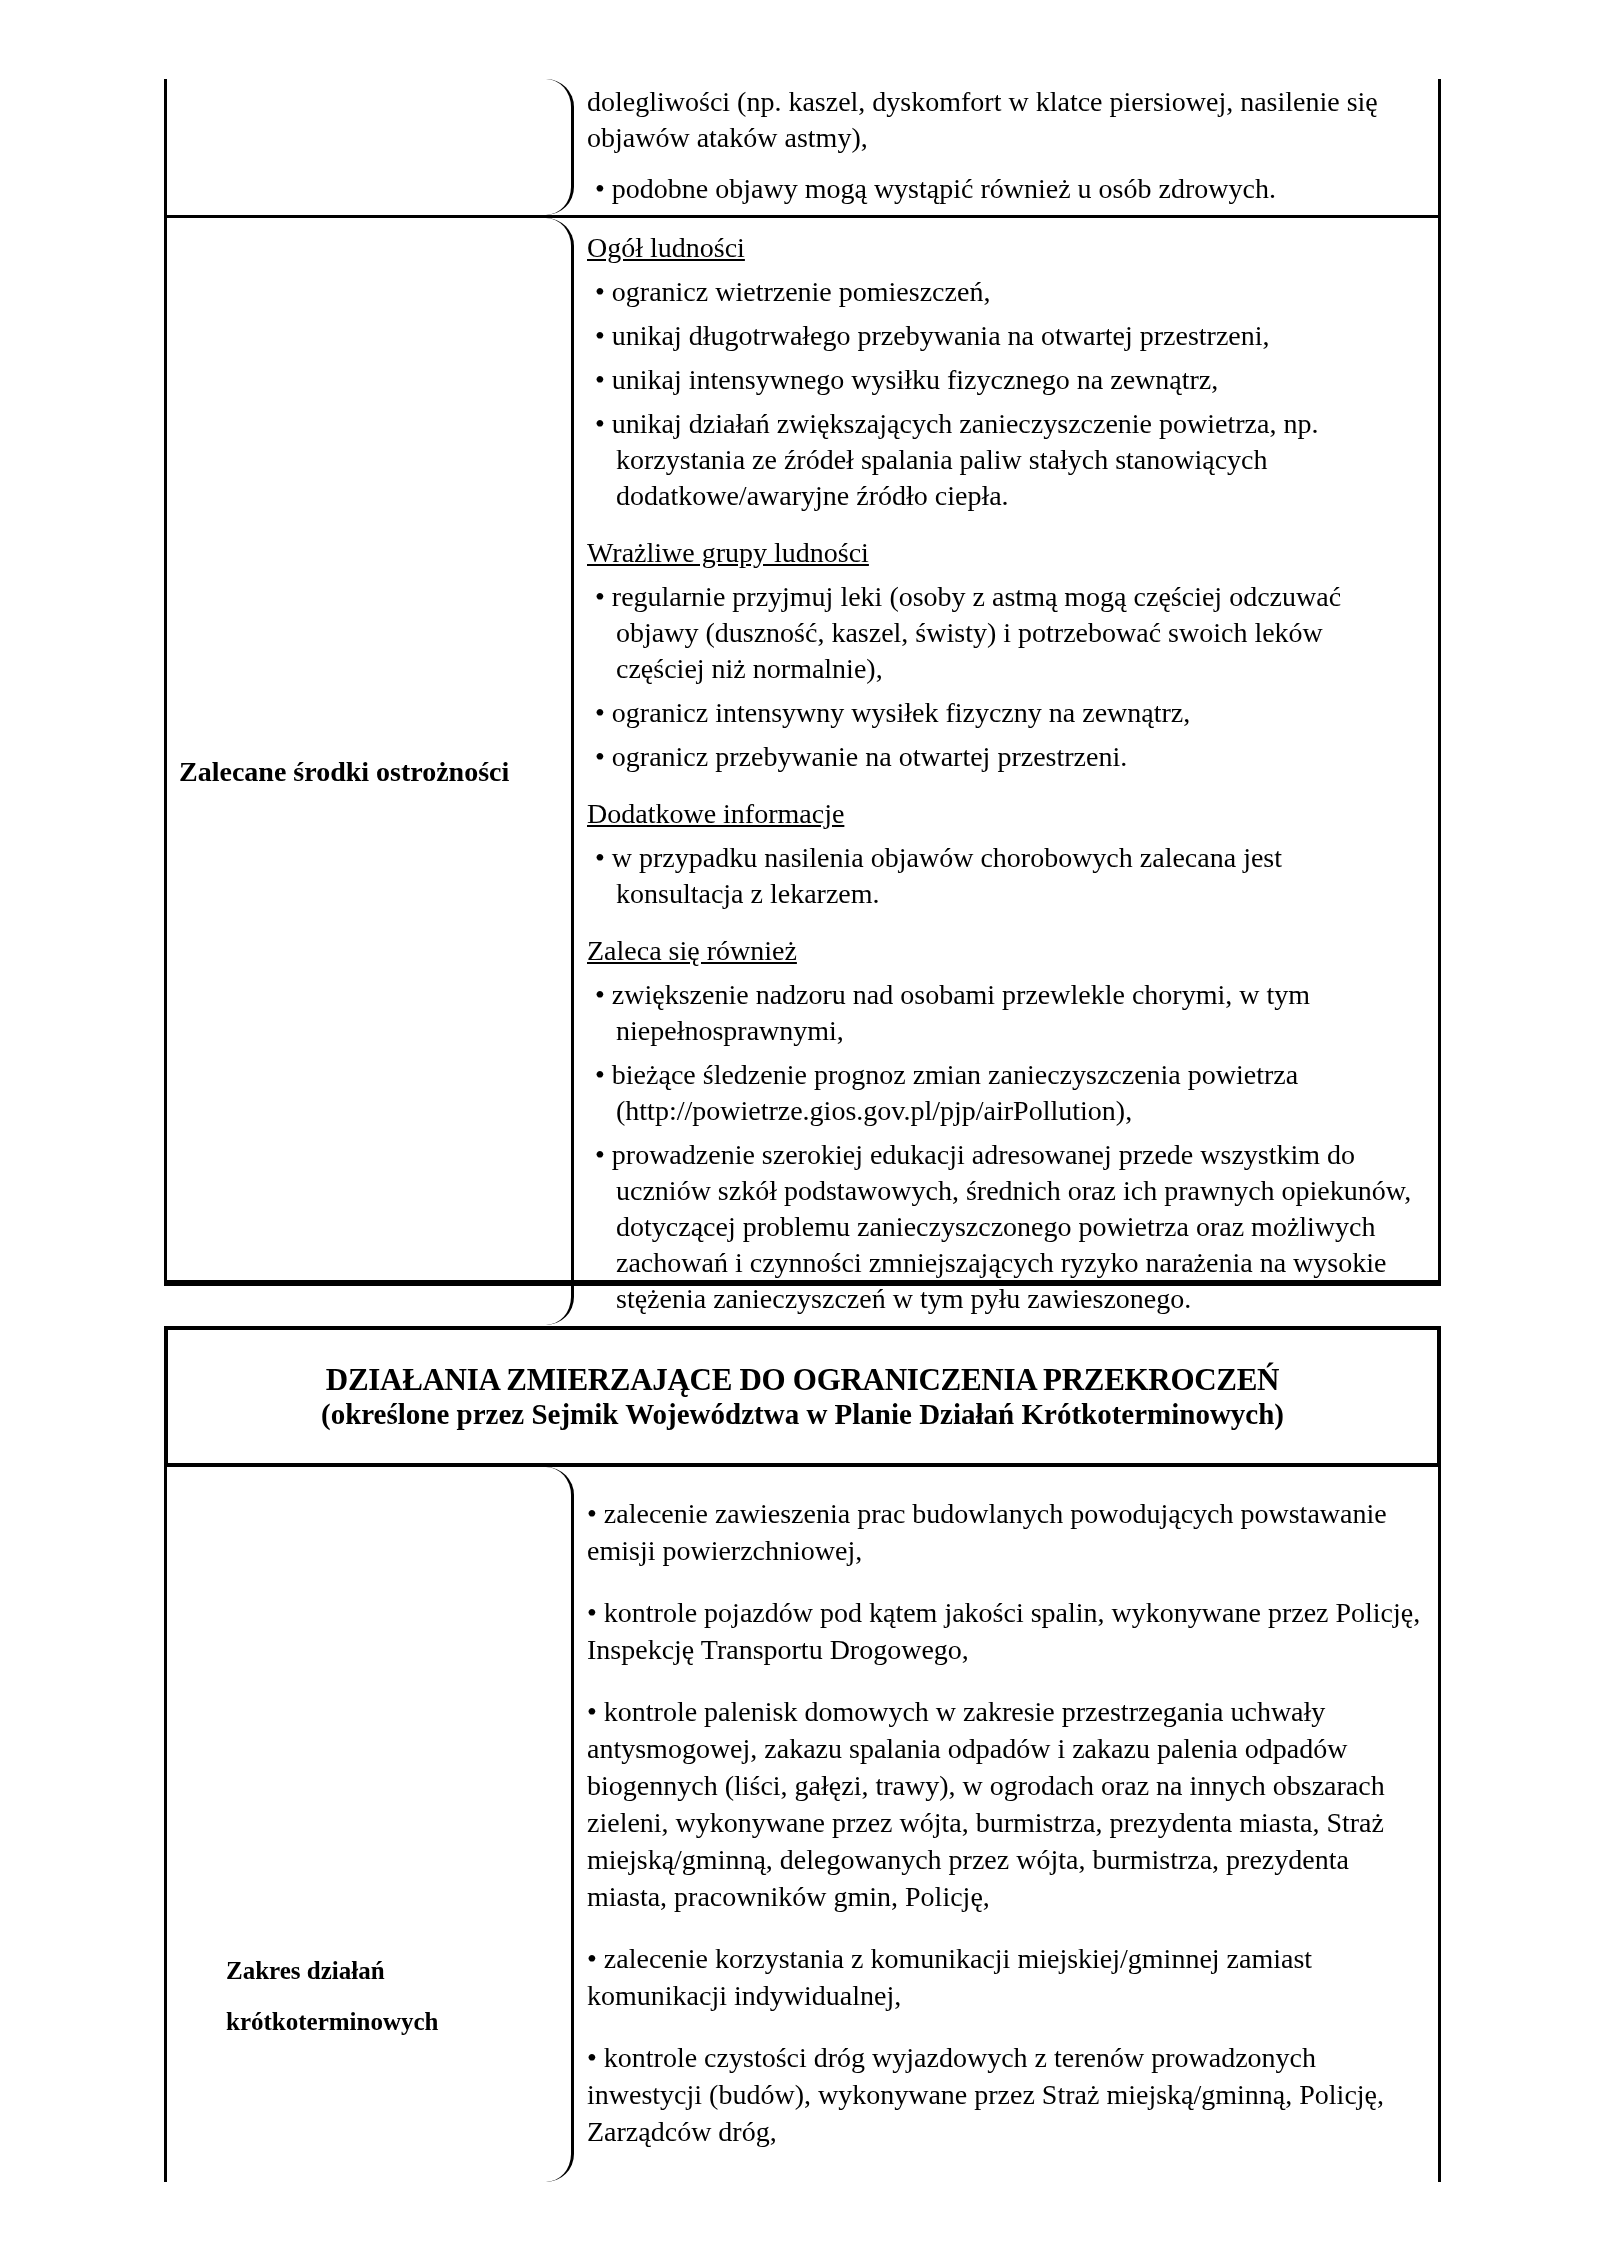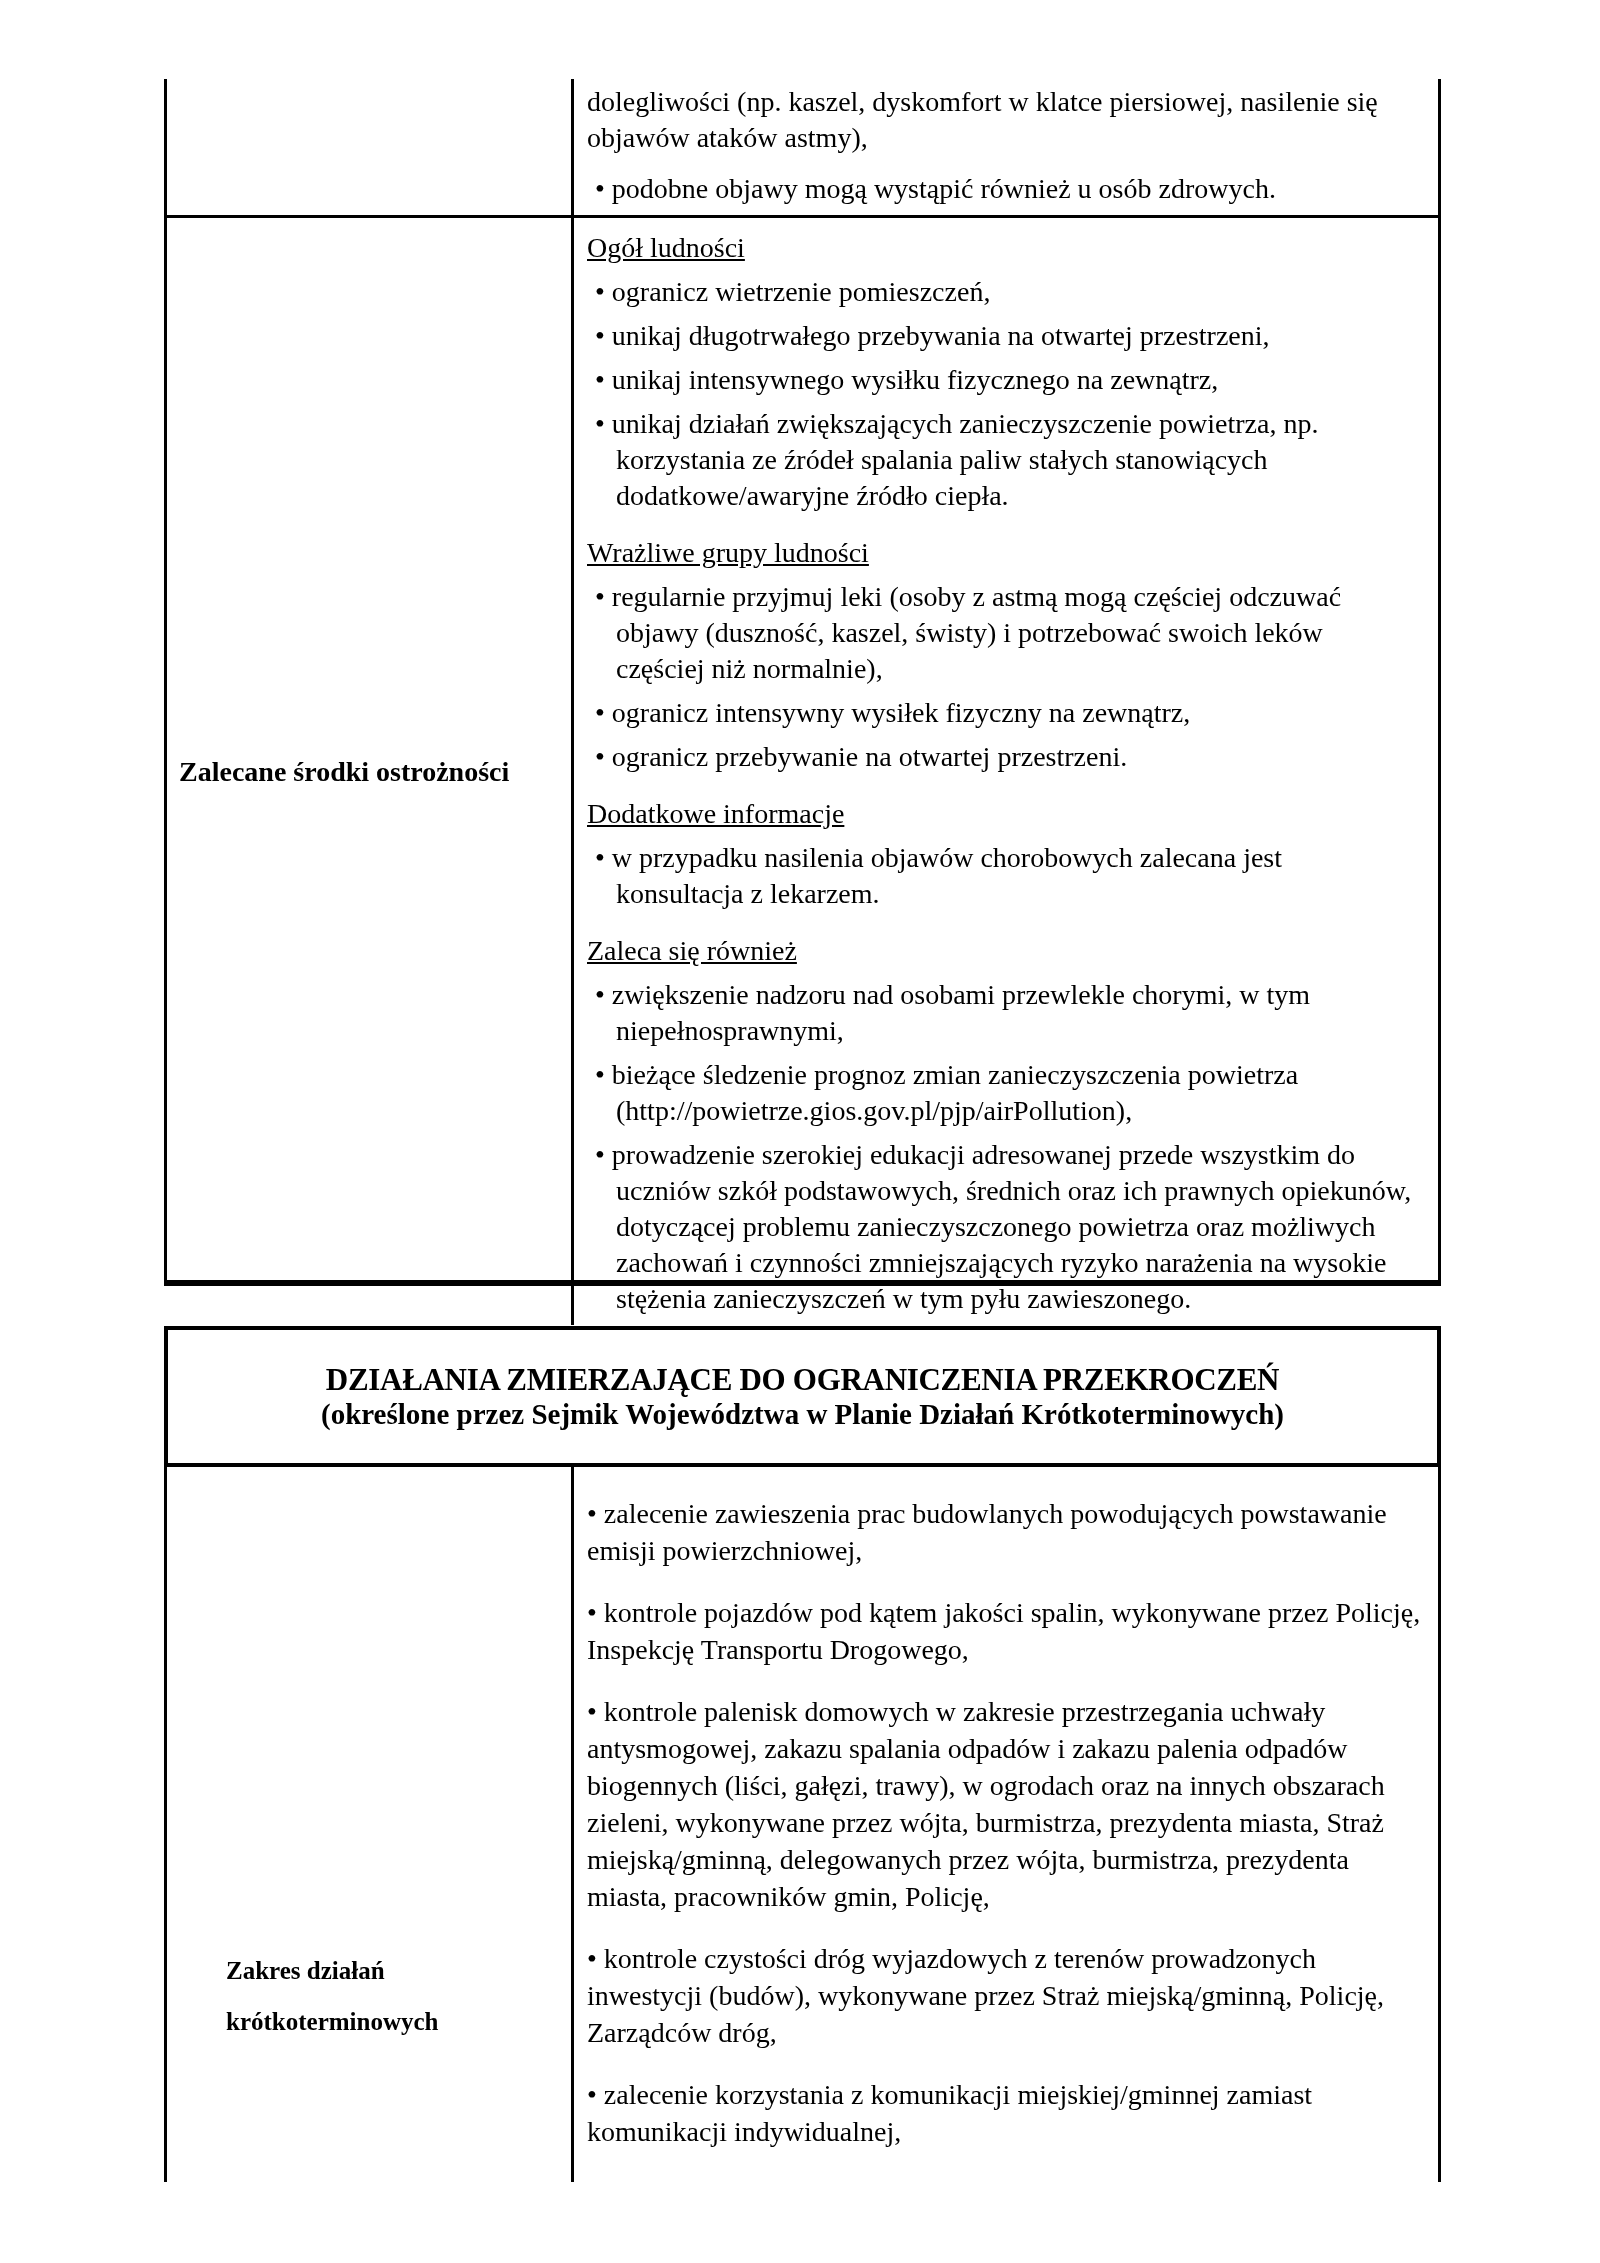--- a/index.html
+++ b/index.html
@@ -32,20 +32,21 @@
     flex-direction: column;
   }
   .row { display: flex; box-sizing: border-box; }
   .row-a { height: 141px; border-bottom: 3px solid #000; }
   .row-b { flex: 1; }
   .cell { box-sizing: border-box; }
   .cell-left {
     width: 407px;
     flex: 0 0 407px;
     border-right: 3px solid #000;
+    border-radius: 28px;
   }
   .cell-right {
     flex: 1;
     overflow: hidden;
   }
   .row-a .cell-right { padding: 5px 16px 0 13px; }
   .row-b .cell-right { padding: 12px 16px 0 13px; }
 
   .row-b .cell-left {
     display: flex;
@@ -190,18 +191,18 @@
 
   <section class="tbl-actions">
     <div class="cell cell-left">
       <div class="actions-label">Zakres działań</div>
       <div class="actions-label">krótkoterminowych</div>
     </div>
     <div class="cell cell-right">
       <p class="bullet bullet-flush">zalecenie zawieszenia prac budowlanych powodujących powstawanie emisji powierzchniowej,</p>
       <p class="bullet bullet-flush">kontrole pojazdów pod kątem jakości spalin, wykonywane przez Policję, Inspekcję Transportu Drogowego,</p>
       <p class="bullet bullet-flush">kontrole palenisk domowych w zakresie przestrzegania uchwały antysmogowej, zakazu spalania odpadów i zakazu palenia odpadów biogennych (liści, gałęzi, trawy), w ogrodach oraz na innych obszarach zieleni, wykonywane przez wójta, burmistrza, prezydenta miasta, Straż miejską/gminną, delegowanych przez wójta, burmistrza, prezydenta miasta, pracowników gmin, Policję,</p>
+      <p class="bullet bullet-flush">zalecenie korzystania z komunikacji miejskiej/gminnej zamiast komunikacji indywidualnej,</p>
       <p class="bullet bullet-flush">kontrole czystości dróg wyjazdowych z terenów prowadzonych inwestycji (budów), wykonywane przez Straż miejską/gminną, Policję, Zarządców dróg,</p>
-      <p class="bullet bullet-flush">zalecenie korzystania z komunikacji miejskiej/gminnej zamiast komunikacji indywidualnej,</p>
     </div>
   </section>
 
 </div>
 
 </body></html>

